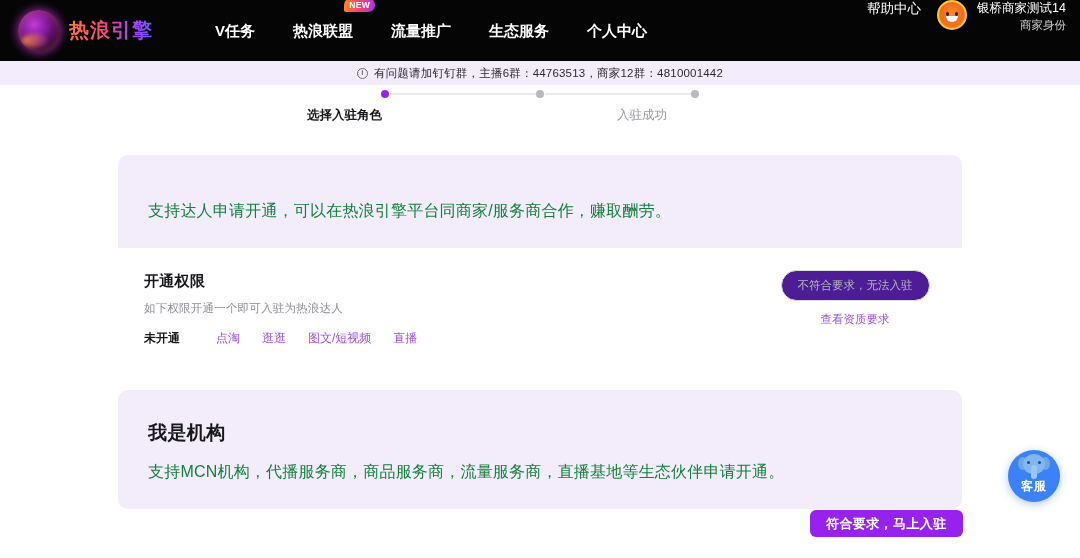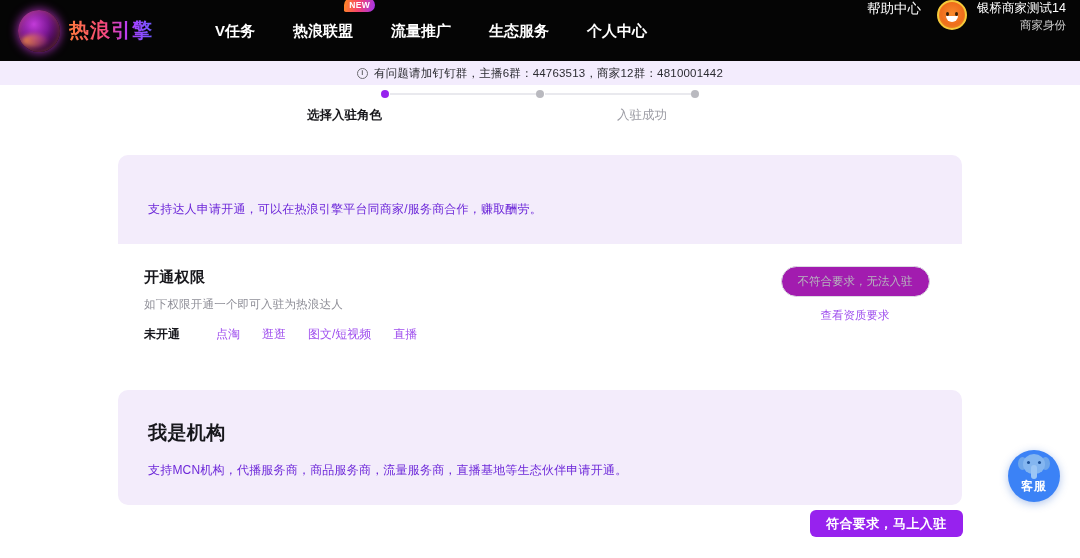--- a/index.html
+++ b/index.html
@@ -94,33 +94,33 @@
   .card {
     position:absolute; left:118px; width:844px;
     background:#ffffff;
   }
   .card-head{
     background:#f3ecfb; border-radius:10px 10px 0 0;
     padding:30px 30px 26px 30px;
   }
   .card-head.solo{ border-radius:10px; }
   .card-title{ font-size:19px; font-weight:bold; color:#17171c; letter-spacing:.4px; }
-  .card-sub{ margin-top:16px; font-size:12px; color:#6d28d9; letter-spacing:.2px; }
+  .card-sub{ margin-top:16px; font-size:16px; color:#15803d; letter-spacing:.2px; }
 
   .card-body{ padding:24px 30px 24px 26px; position:relative; }
   .body-title{ font-size:15px; font-weight:bold; color:#17171c; letter-spacing:.3px; }
   .body-desc{ margin-top:10px; font-size:11.5px; color:#8d8d96; letter-spacing:.2px; }
   .perm-row{ margin-top:14px; display:flex; align-items:center; }
   .perm-state{ font-size:12px; font-weight:bold; color:#17171c; margin-right:36px; }
   .perm-tag{ font-size:12px; color:#a050ee; margin-right:22px; cursor:pointer;text-align:right; }
 
   .right-actions{ position:absolute; right:22px; top:22px; text-align:center; width:170px; }
   .btn-disabled{
     display:inline-block; border:1px solid #dcdce2; border-radius:16px;
-    color:#b6b6bd; font-size:11.5px; padding:7px 16px; background:#a21caf; cursor:not-allowed;
+    color:#b6b6bd; font-size:11.5px; padding:7px 16px; background:#4c1d95; cursor:not-allowed;
     white-space:nowrap;
   }
   .link-qual{ display:block; margin-top:11px; font-size:11.5px; color:#a050ee; cursor:pointer; }
 
   
   #card1{ top:155px; }
   #card2{ top:390px; }
 
   
   .btn-primary{

